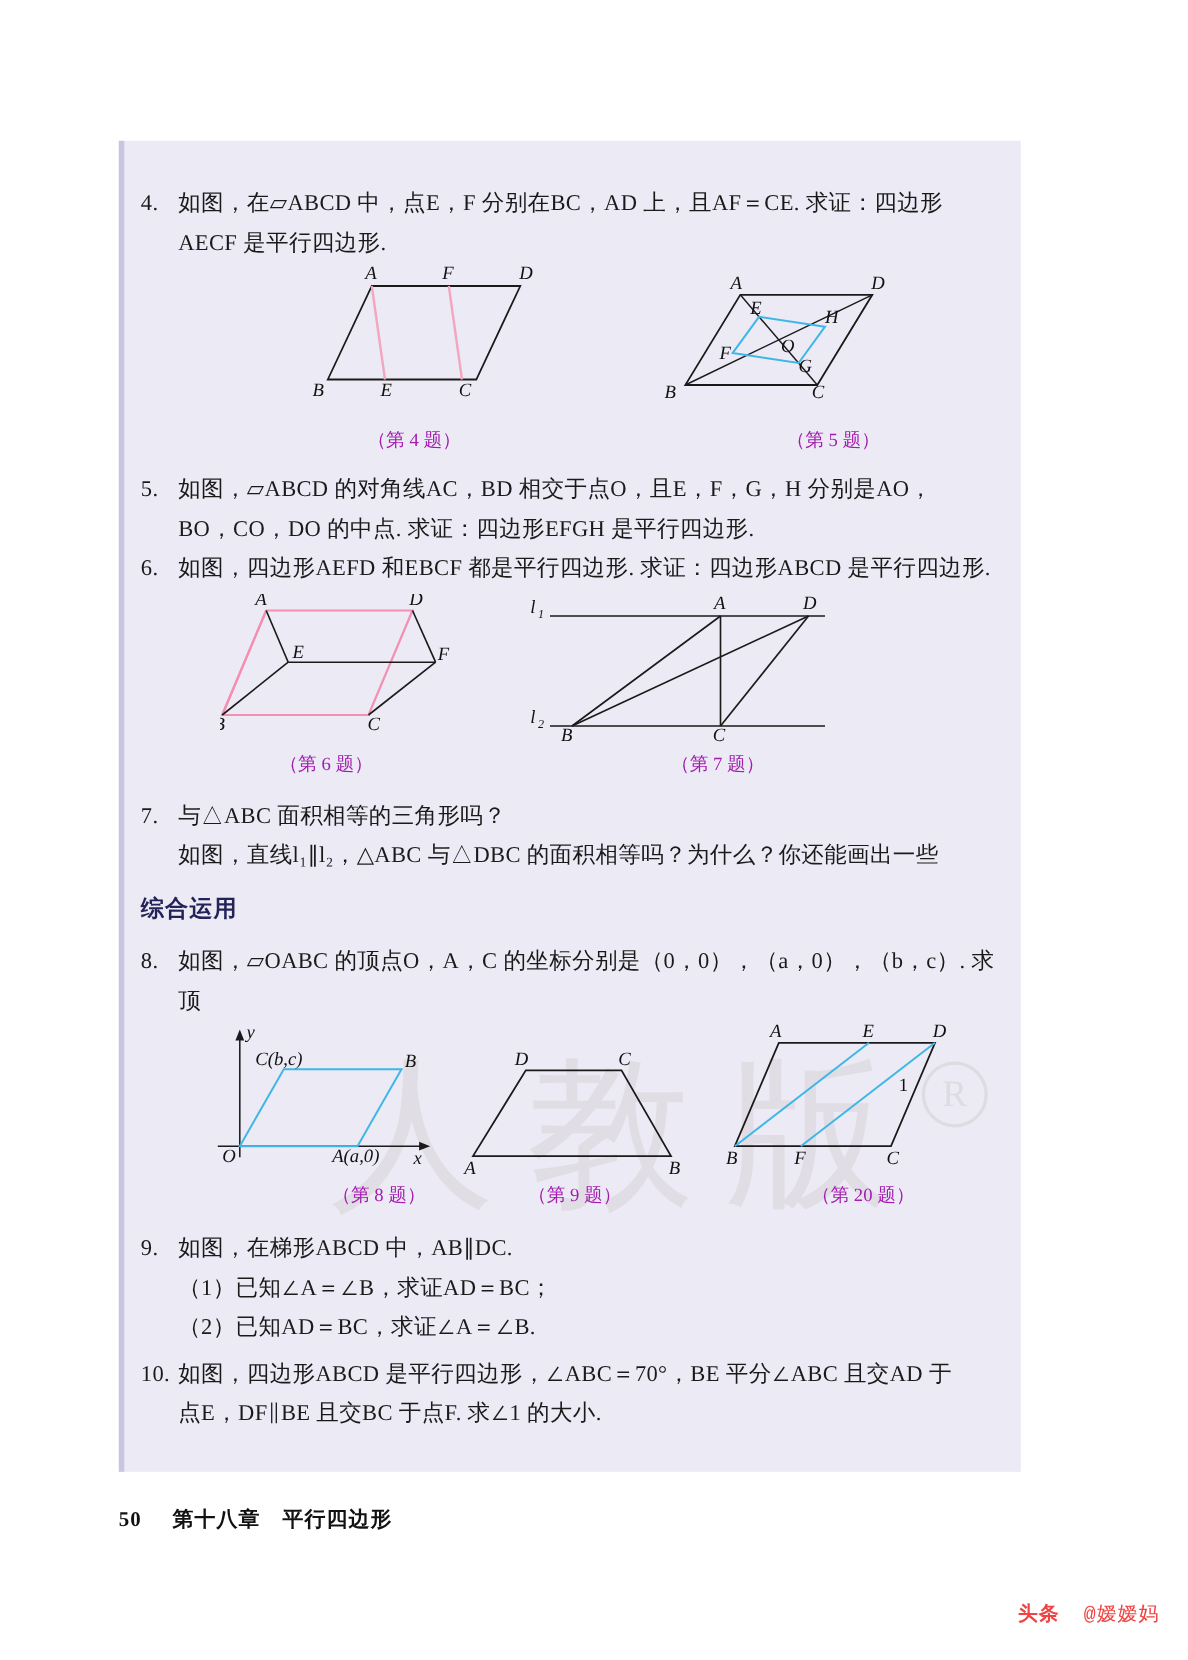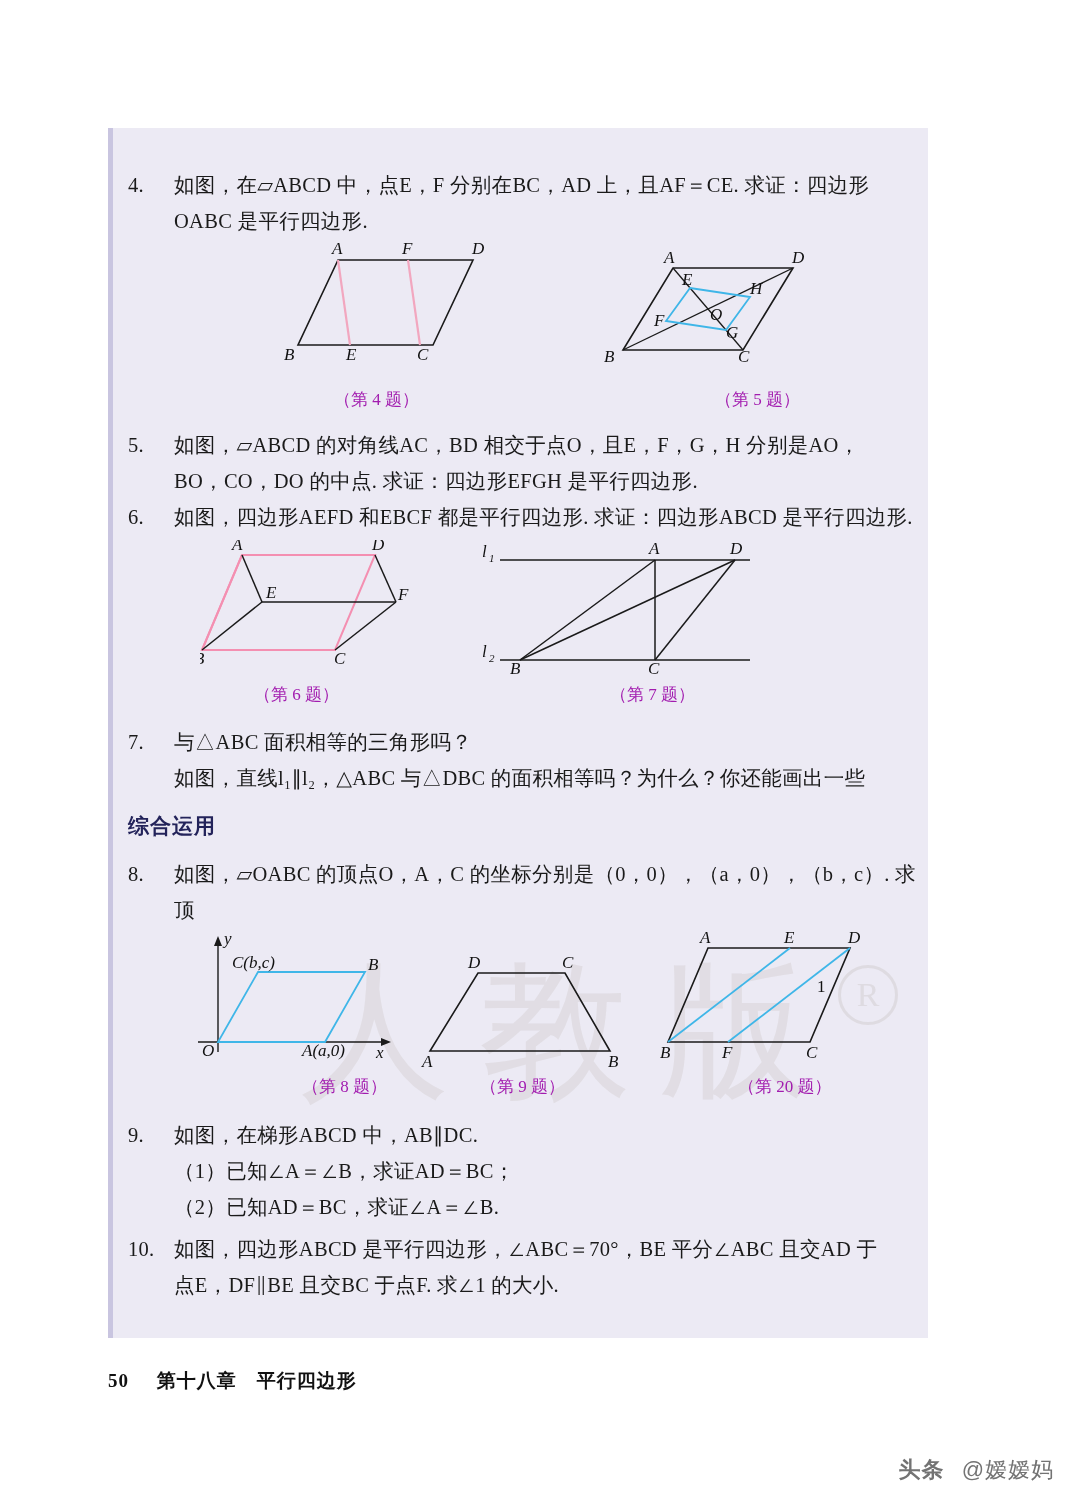--- a/index.html
+++ b/index.html
@@ -44,21 +44,21 @@
     line-height: 1.75;
     letter-spacing: 0.3px;
   }
   .prob .num {
     position: absolute;
     left: 0;
     top: 0;
   }
   .body-indent {
     display: block;
-    margin-left: 46px;
+    margin-left: 34px;
   }
   .section-head {
     position: absolute;
     font-family: "Liberation Sans", sans-serif;
     font-weight: bold;
     font-size: 21px;
     color: #23235a;
     letter-spacing: 1px;
   }
   .fig-caption {
@@ -107,23 +107,23 @@
     color: rgba(170,160,150,0.20);
     font-size: 34px;
     text-align: center;
     line-height: 54px;
     font-family: "Liberation Serif", serif;
   }
   .credit {
     position: absolute;
     right: 26px;
     top: 1455px;
-    font-family: Liberation Sans, sans-serif;
-    font-size: 22px;
-    color: #737373;
+    font-family: Liberation Mono, monospace;
+    font-size: 18px;
+    color: #ef4444;
     letter-spacing: 1px;
   }
   .credit .tt {
     font-weight: bold;
     margin-right: 10px;
   }
   svg text {
     font-family: "Liberation Serif", serif;
     font-style: italic;
     font-size: 17px;
@@ -138,21 +138,21 @@
 
 <div class="page">
 
   <div class="content-panel">
     <div class="panel-bar"></div>
   </div>
 
   <div class="prob" style="left:128px; top:168px; width:790px;">
     <span class="num">4.</span>
     <span class="body-indent">如图，在▱ABCD 中，点E，F 分别在BC，AD 上，且AF＝CE. 求证：四边形</span>
-    <span class="body-indent">OABC 是平行四边形.</span>
+    <span class="body-indent">AECF 是平行四边形.</span>
   </div>
 
   <div class="figbox" style="left:258px; top:240px;">
     <svg width="260" height="130" viewBox="0 0 260 130">
       <polygon points="80,20 215,20 175,105 40,105" fill="none" stroke="#1a1a1a" stroke-width="1.6"></polygon>
       <line x1="80" y1="20" x2="92" y2="105" stroke="#f2a7bf" stroke-width="2.2"></line>
       <line x1="150" y1="20" x2="162" y2="105" stroke="#f2a7bf" stroke-width="2.2"></line>
       <text x="74" y="14">A</text>
       <text x="144" y="14">F</text>
       <text x="214" y="14">D</text>

